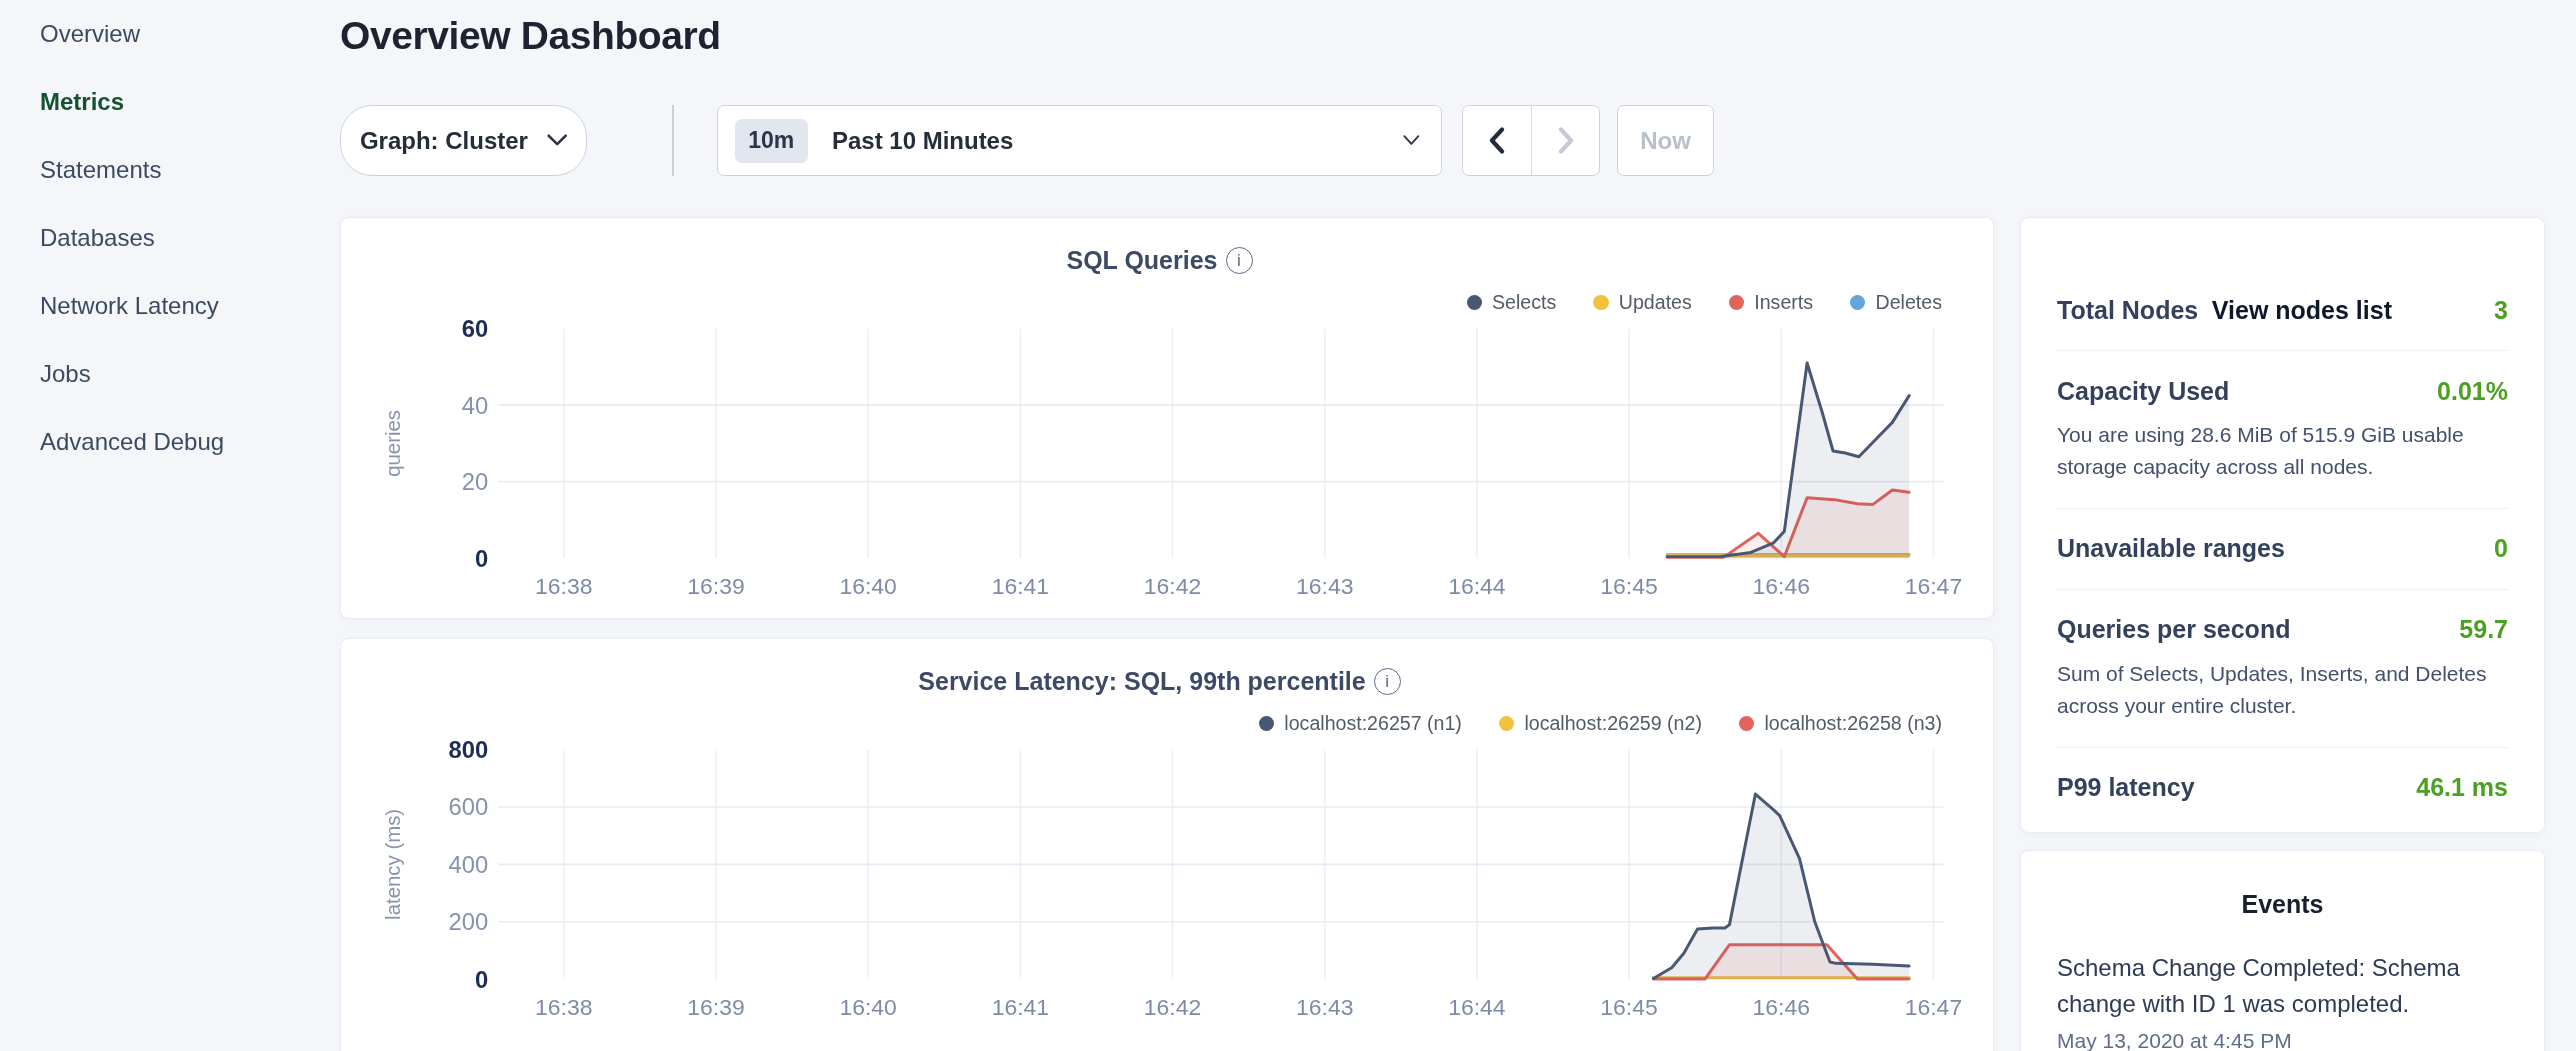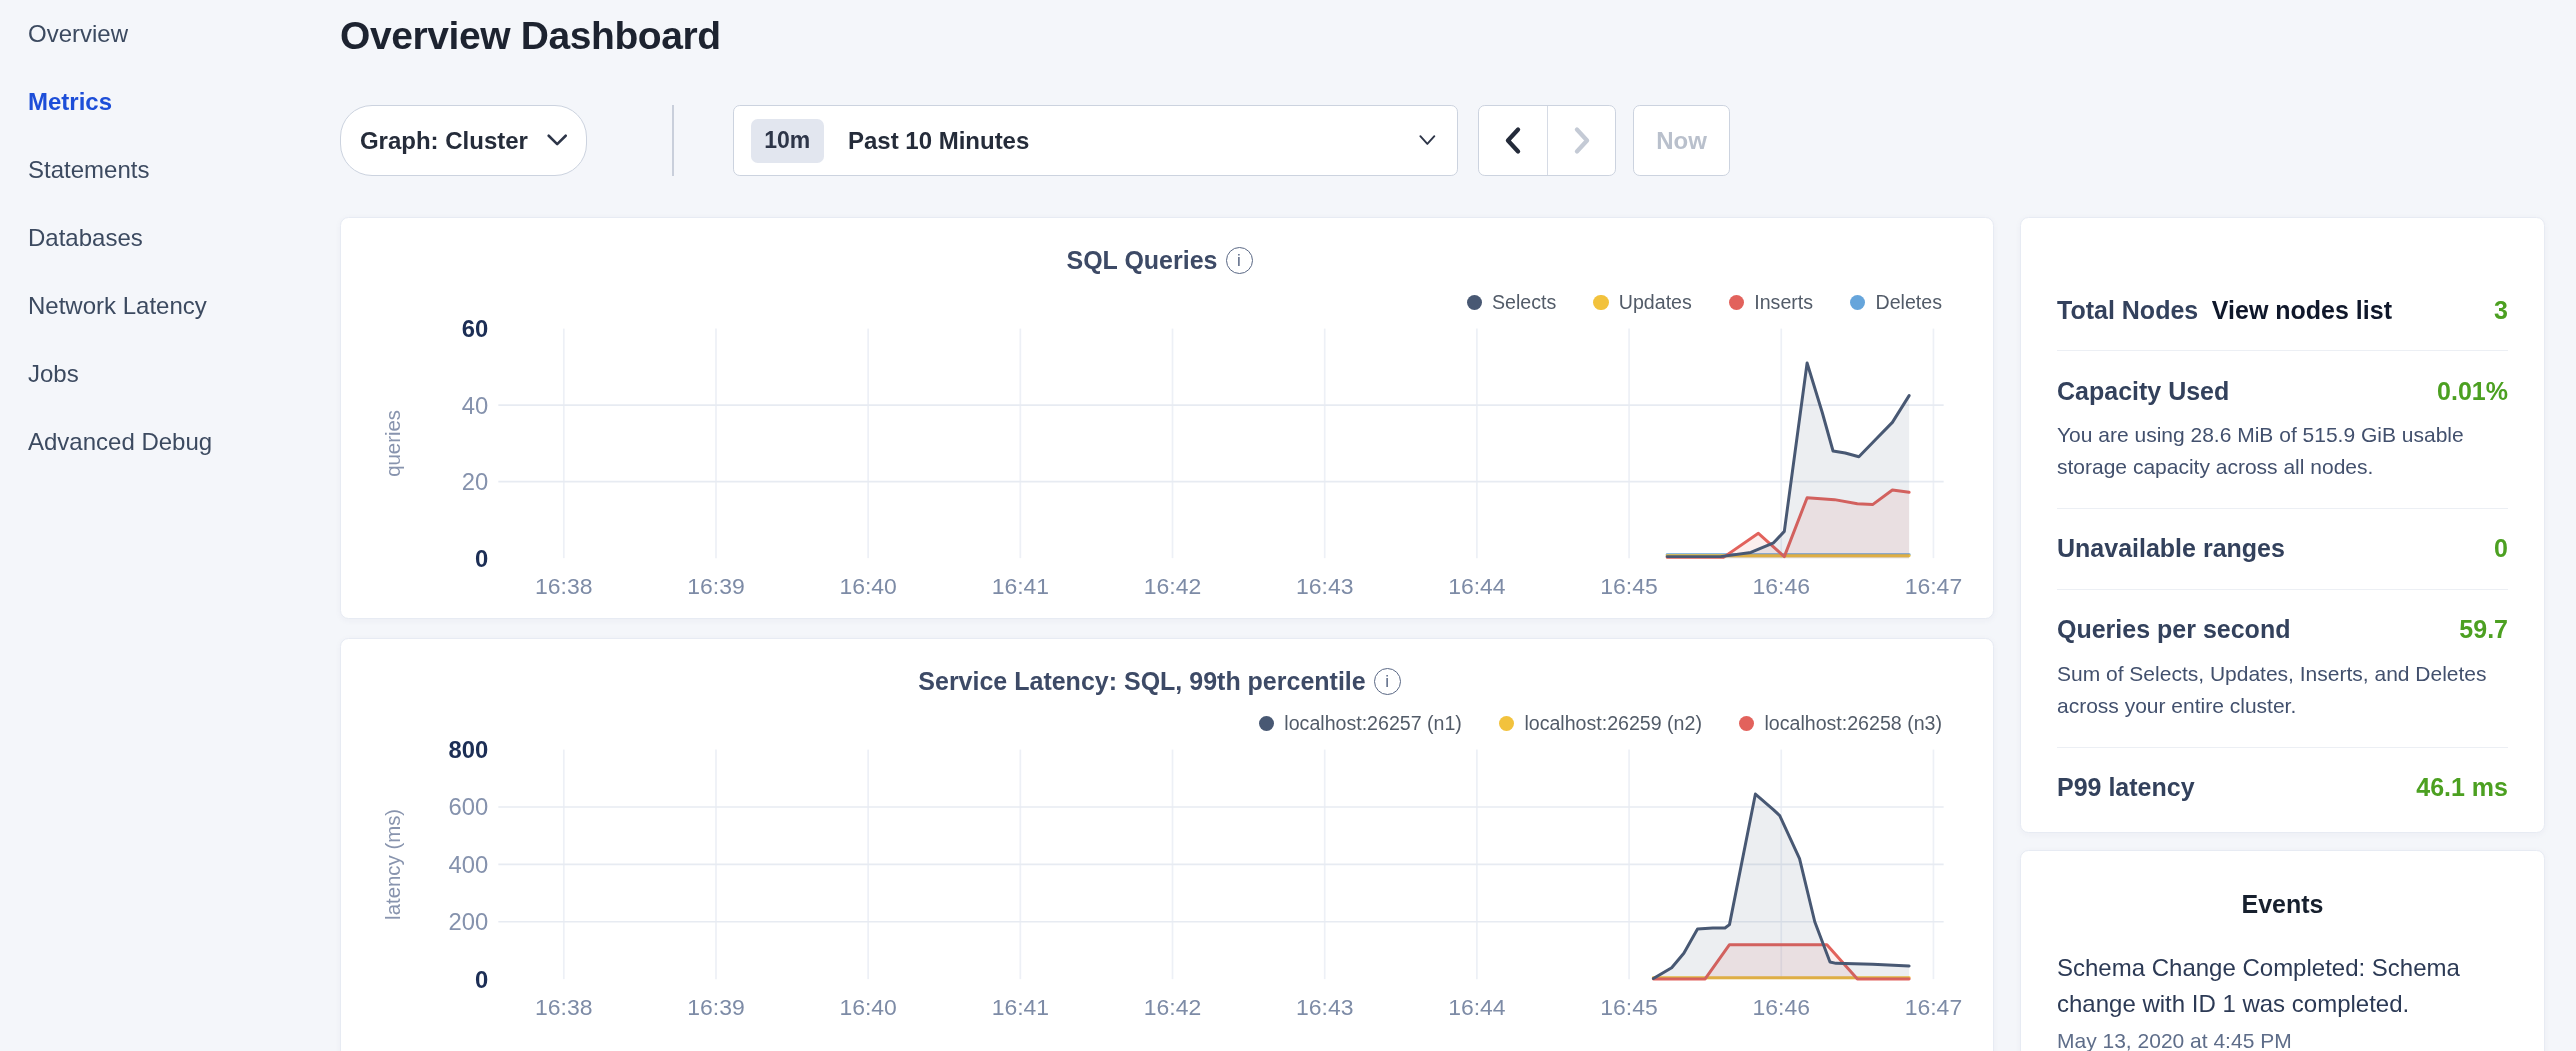--- a/index.html
+++ b/index.html
@@ -7,42 +7,42 @@
   body {
     background:#f4f6fa;
     font-family:"Liberation Sans", sans-serif;
     color:#2c3a55;
     position:relative;
   }
 
   
   .sidebar { position:absolute; left:0; top:0; width:337px; height:100%; padding-top:0; }
   .nav-item {
-    height:68px; display:flex; align-items:center; padding-left:28px;
+    height:68px; display:flex; align-items:center; padding-left:40px;
     font-size:24px; color:#3c4a60; cursor:pointer;
   }
-  .nav-item.active { color:#1d4ed8; font-weight:bold; }
+  .nav-item.active { color:#14532d; font-weight:bold; }
 
   
   .page-title {
     position:absolute; left:340px; top:13.6px;
     font-size:39px; font-weight:bold; color:#1d2330; letter-spacing:-0.4px;
   }
   .controls { position:absolute; left:340px; top:105px; height:71px; display:flex; align-items:stretch; }
   .btn {
     background:#fff; border:1.7px solid #ccd3df; border-radius:6.8px;
     display:flex; align-items:center; justify-content:center;
     font-size:24px; font-weight:bold; color:#252c3a; cursor:pointer;
   }
   .dropdown-btn { gap:18.7px; }
   .chev { width:20.4px; height:12.8px; flex:0 0 auto; }
   .graph-dd { width:247px; margin-right:44px;border-radius:32px; }
   .dash-dd  { width:316px; }
   .vdivider { width:1.7px; background:#c9cfdb; margin:0 43px 0 41px; }
-  .time-picker { width:725px; justify-content:space-between; padding:0 20px 0 17px; gap:24px;margin-left:16px; }
+  .time-picker { width:725px; justify-content:space-between; padding:0 20px 0 17px; gap:24px; }
   .time-badge {
     background:#e2e6ef; border-radius:6.8px; padding:8.5px 13.6px;
     font-size:23px; font-weight:bold; color:#2d3548;
   }
   .time-picker .chev { margin-left:auto; width:18.7px; }
   .pager { display:flex; margin-left:20.4px; border:1.7px solid #ccd3df; border-radius:6.8px; background:#fff; overflow:hidden; }
   .pager-cell { width:68px; display:flex; align-items:center; justify-content:center; cursor:pointer; }
   .pager-cell + .pager-cell { border-left:1.7px solid #d6dbe5; }
   .arrow-svg { width:22px; height:29px; }
   .now-btn { width:97px; margin-left:17px; color:#b9c0cc; cursor:default; }

